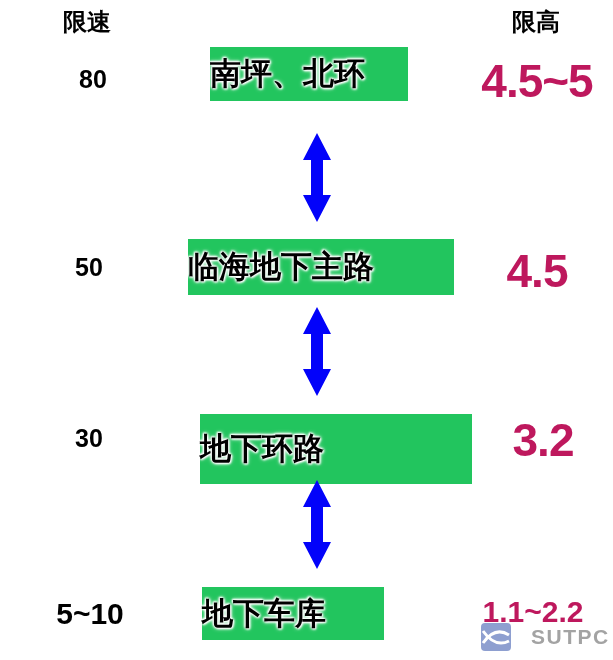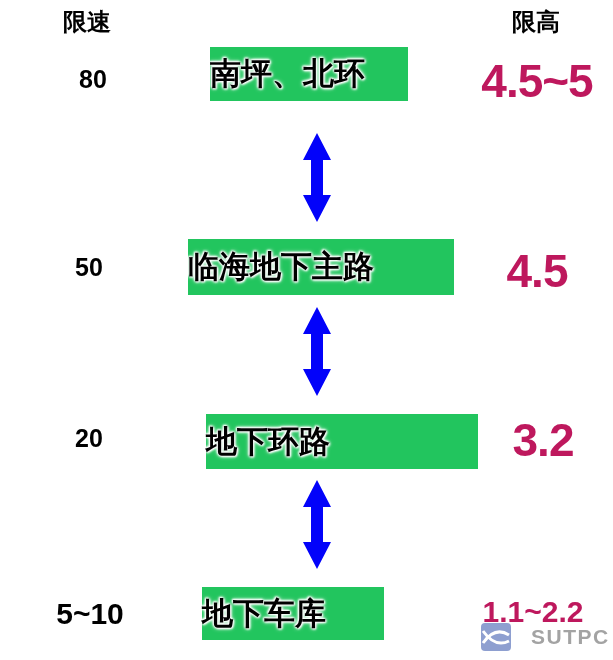--- a/index.html
+++ b/index.html
@@ -65,22 +65,22 @@
   <div class="abs center speed-value" style="left:89px;top:267px;">50</div>
   <div class="abs road-box" style="left:188px;top:239px;width:266px;height:56px;">
     <span class="label">临海地下主路</span>
   </div>
   <div class="abs center height-value" style="left:537px;top:271px;">4.5</div>
 
   <svg class="abs arrow-svg" style="left:302px;top:307px;" width="30" height="89" viewBox="0 0 30 89">
     <polygon points="15,0 29,27 21,27 21,62 29,62 15,89 1,62 9,62 9,27 1,27" fill="#0202FA"></polygon>
   </svg>
 
-  <div class="abs center speed-value" style="left:89px;top:438px;">20</div>
-  <div class="abs road-box" style="left:206px;top:414px;width:272px;height:55px;">
+  <div class="abs center speed-value" style="left:89px;top:438px;">30</div>
+  <div class="abs road-box" style="left:200px;top:414px;width:272px;height:70px;">
     <span class="label">地下环路</span>
   </div>
   <div class="abs center height-value" style="left:543px;top:440px;">3.2</div>
 
   <svg class="abs arrow-svg" style="left:302px;top:480px;" width="30" height="89" viewBox="0 0 30 89">
     <polygon points="15,0 29,27 21,27 21,62 29,62 15,89 1,62 9,62 9,27 1,27" fill="#0202FA"></polygon>
   </svg>
 
   <div class="abs center speed-value small-row" style="left:90px;top:614px;">5~10</div>
   <div class="abs road-box" style="left:202px;top:587px;width:182px;height:53px;">

